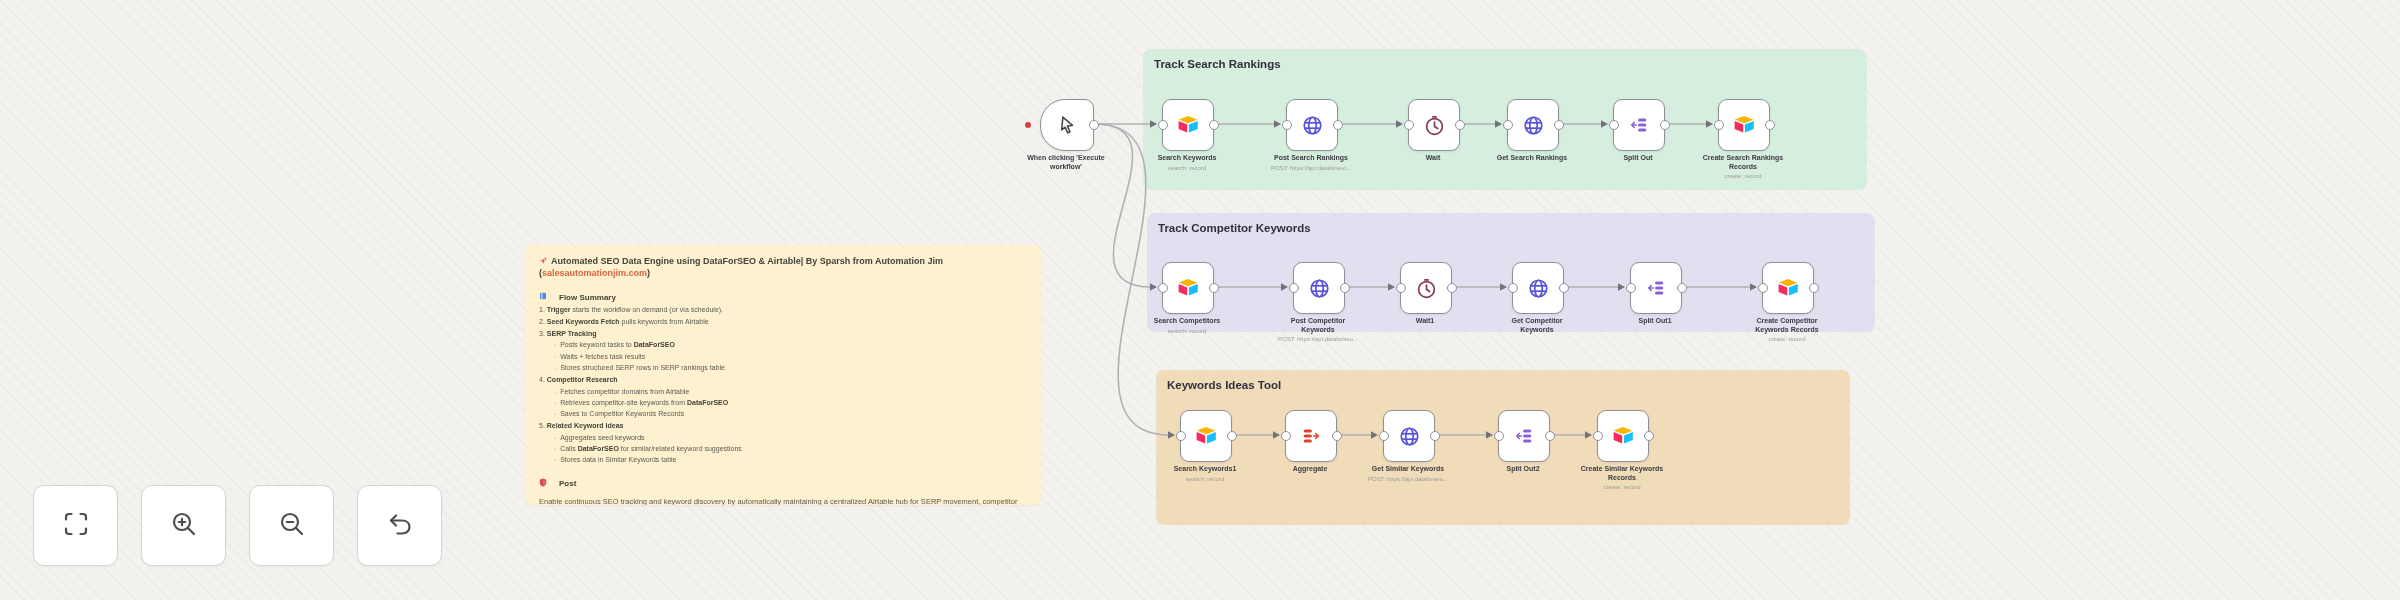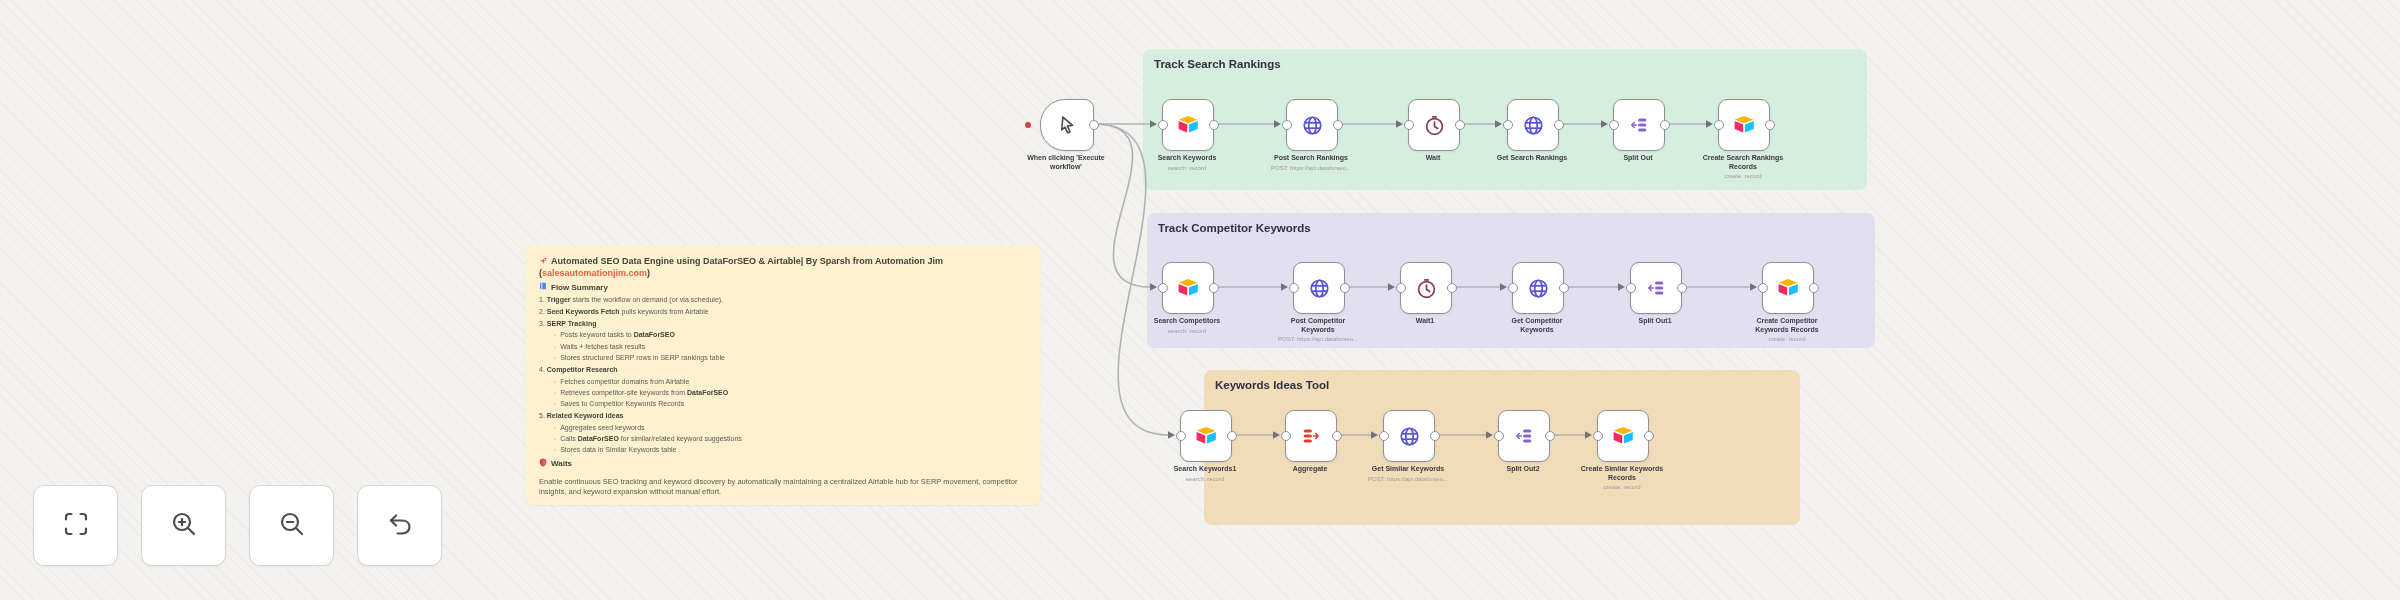--- a/index.html
+++ b/index.html
@@ -24,21 +24,21 @@
   .node-sublabel{font-size:6px;font-weight:400;color:#9d9c9b;line-height:7px;margin-top:2px;}
   
   #wires{position:absolute;left:0;top:0;z-index:2;}
   
   .sticky{position:absolute;left:525px;top:245px;width:516px;height:260px;background:#fdf1cf;border-radius:8px;
     padding:11px 14px;box-sizing:border-box;z-index:2;box-shadow:0 1px 2px rgba(0,0,0,.05);overflow:hidden;}
   .s-title{font-size:9px;font-weight:bold;color:#45433d;line-height:11px;}
   .s-title .icn{display:inline-block;vertical-align:-1px;margin-right:3px;}
   .s-title .link{color:#e06340;}
   .s-body{font-size:7.5px;color:#5d5a52;line-height:9.6px;margin:8px 0 0 0;}
-  .s-h{margin-top:3px;font-size:8px;font-weight:bold;color:#454239;display:flex;align-items:center;gap:4px;}
+  .s-h{margin-top:13px;font-size:8px;font-weight:bold;color:#454239;display:flex;align-items:center;gap:12px;}
   .s-list{margin-top:4px;font-size:7px;color:#5d5a52;line-height:8.8px;}
   .s-item{margin:3px 0;}
   .s-list b{color:#454239;}
   .s-sub{margin:2.5px 0 2.5px 15px;display:flex;gap:4px;}
   .s-sub .mk{color:#8a877e;font-size:6px;}
   
   .toolbar{position:absolute;left:33px;top:485px;display:flex;gap:23px;z-index:4;}
   .tool-btn{width:85px;height:81px;background:#fff;border:1.5px solid #d7d5d2;border-radius:11px;
     display:flex;align-items:center;justify-content:center;cursor:pointer;box-shadow:0 1px 2px rgba(0,0,0,.04);padding:0;}
 </style>
@@ -141,21 +141,21 @@
         <div class="s-sub">
           <span class="mk">◦</span>
           <span><span>Stores data in Similar Keywords table</span></span>
         </div>
       </div>
     <div class="s-h">
         <span><svg width="8" height="9" viewBox="0 0 16 18">
             <path d="M8 1 L14.5 3.6 V8.5 C14.5 12.8 11.8 15.9 8 17 C4.2 15.9 1.5 12.8 1.5 8.5 V3.6 Z" fill="#d6455a"></path>
             <path d="M8 3.2 L12.6 5 V8.6 C12.6 11.6 10.7 13.9 8 14.9 Z" fill="#e06a7b"></path>
           </svg></span>
-        <span>Waits</span>
+        <span>Post</span>
       </div>
     <p class="s-body">Enable continuous SEO tracking and keyword discovery by automatically maintaining a centralized Airtable hub for SERP movement, competitor insights, and keyword expansion without manual effort.</p>
   </div>
 
   <div class="toolbar">
     <button class="tool-btn">
         <span><svg width="30" height="30" viewBox="0 0 30 30" fill="none" stroke="#4e4d4a" stroke-width="2.2" stroke-linecap="round">
             <path d="M10.5 5 H8 Q5 5 5 8 V10.5"></path>
             <path d="M19.5 5 H22 Q25 5 25 8 V10.5"></path>
             <path d="M25 19.5 V22 Q25 25 22 25 H19.5"></path>
@@ -181,24 +181,24 @@
         <span><svg width="30" height="30" viewBox="0 0 30 30" fill="none" stroke="#4e4d4a" stroke-width="2.2" stroke-linecap="round" stroke-linejoin="round">
             <path d="M11 6.5 L6 11.5 L11 16.5"></path>
             <path d="M6 11.5 H17 C21.5 11.5 24.5 14.3 24.5 18 C24.5 21.7 21.5 24.5 17.2 24.5 H12.5"></path>
           </svg></span>
       </button>
   </div>
 
 <div class="group" style="left: 1143px; top: 49px; width: 724px; height: 141px; background: rgb(214, 238, 221);">
       <span class="group-title">Track Search Rankings</span>
     </div>
-    <div class="group" style="left: 1147px; top: 213px; width: 728px; height: 135px; background: rgb(226, 223, 240);">
+    <div class="group" style="left: 1147px; top: 213px; width: 728px; height: 119px; background: rgb(226, 223, 240);">
       <span class="group-title">Track Competitor Keywords</span>
     </div>
-    <div class="group" style="left: 1204px; top: 370px; width: 596px; height: 155px; background: rgb(241, 220, 186);">
+    <div class="group" style="left: 1156px; top: 370px; width: 694px; height: 155px; background: rgb(241, 220, 186);">
       <span class="group-title">Keywords Ideas Tool</span>
     </div>
     <div class="node trigger" style="left: 1040px; top: 99px;">
       <span class="node-icon">
         <svg width="24" height="24" viewBox="0 0 26 26" fill="none" stroke="#45444c" stroke-width="1.7" stroke-linejoin="round">
           <path d="M8.5 4.5 L19 13.3 L13.4 14.2 L16.3 20.3 L13.8 21.5 L10.9 15.4 L7.3 18.2 Z"></path>
         </svg>
       </span>
       <span class="port port-out"></span>
       <span class="alert-dot"></span>

